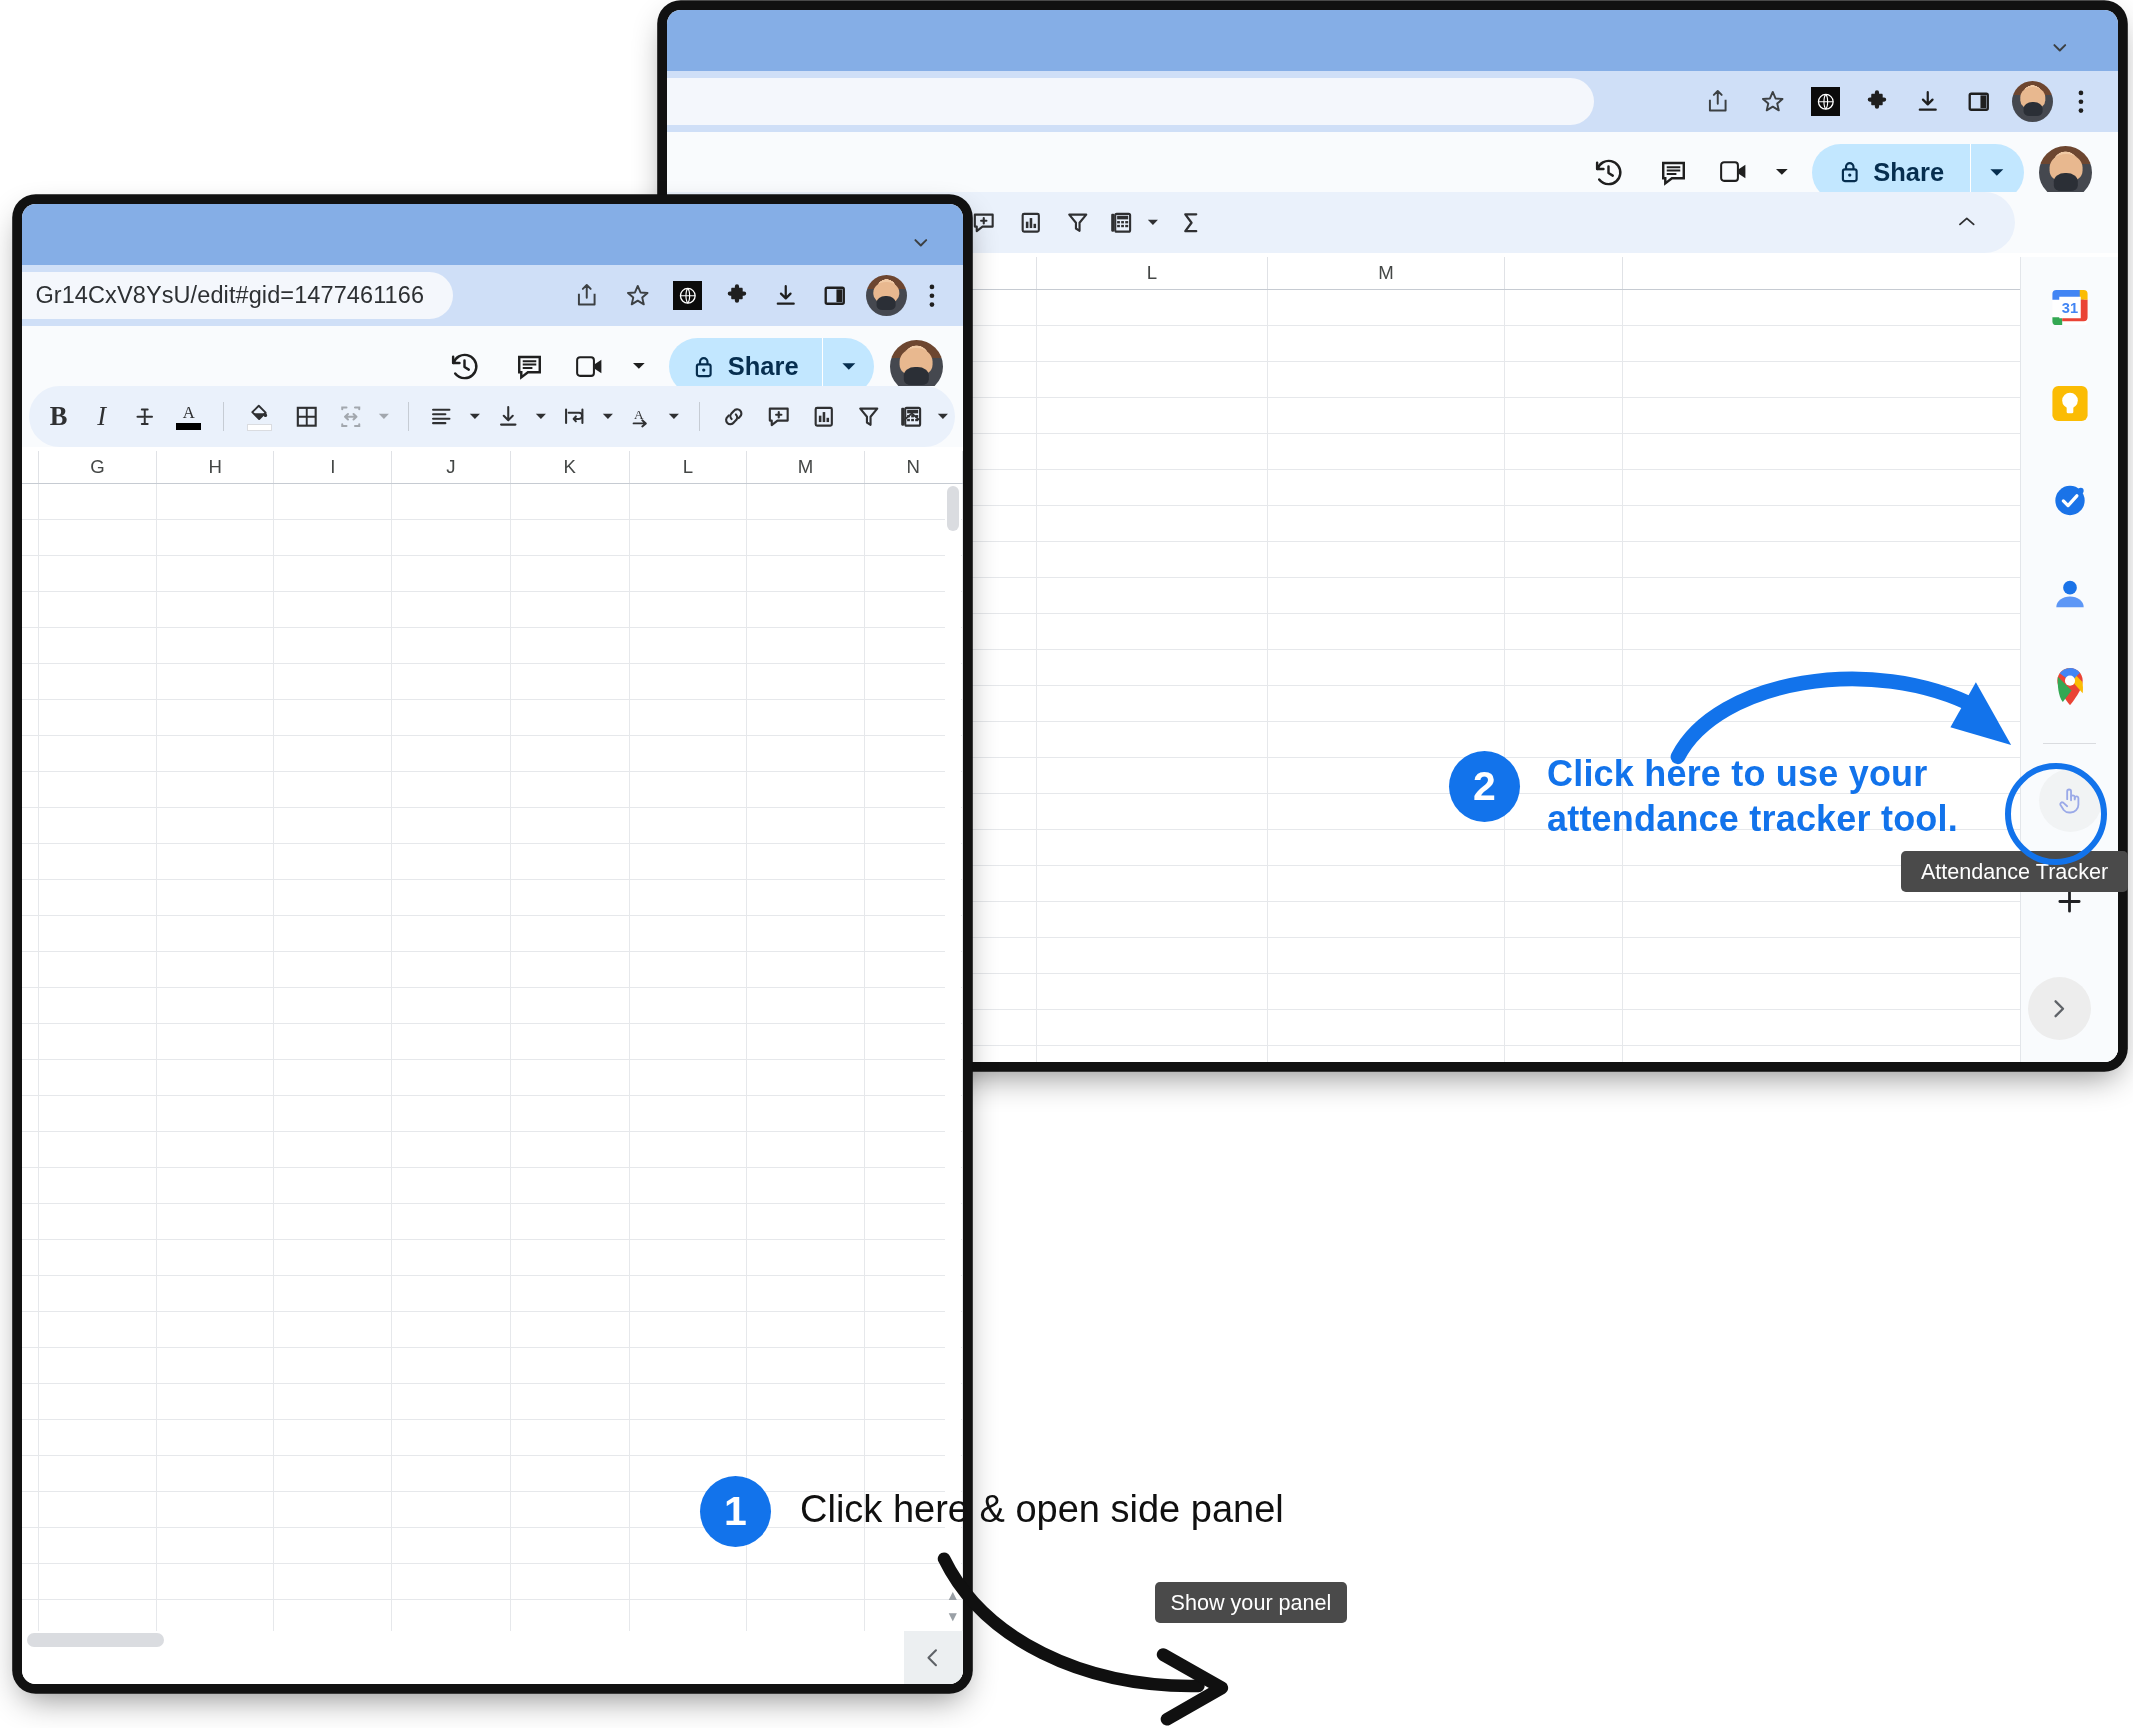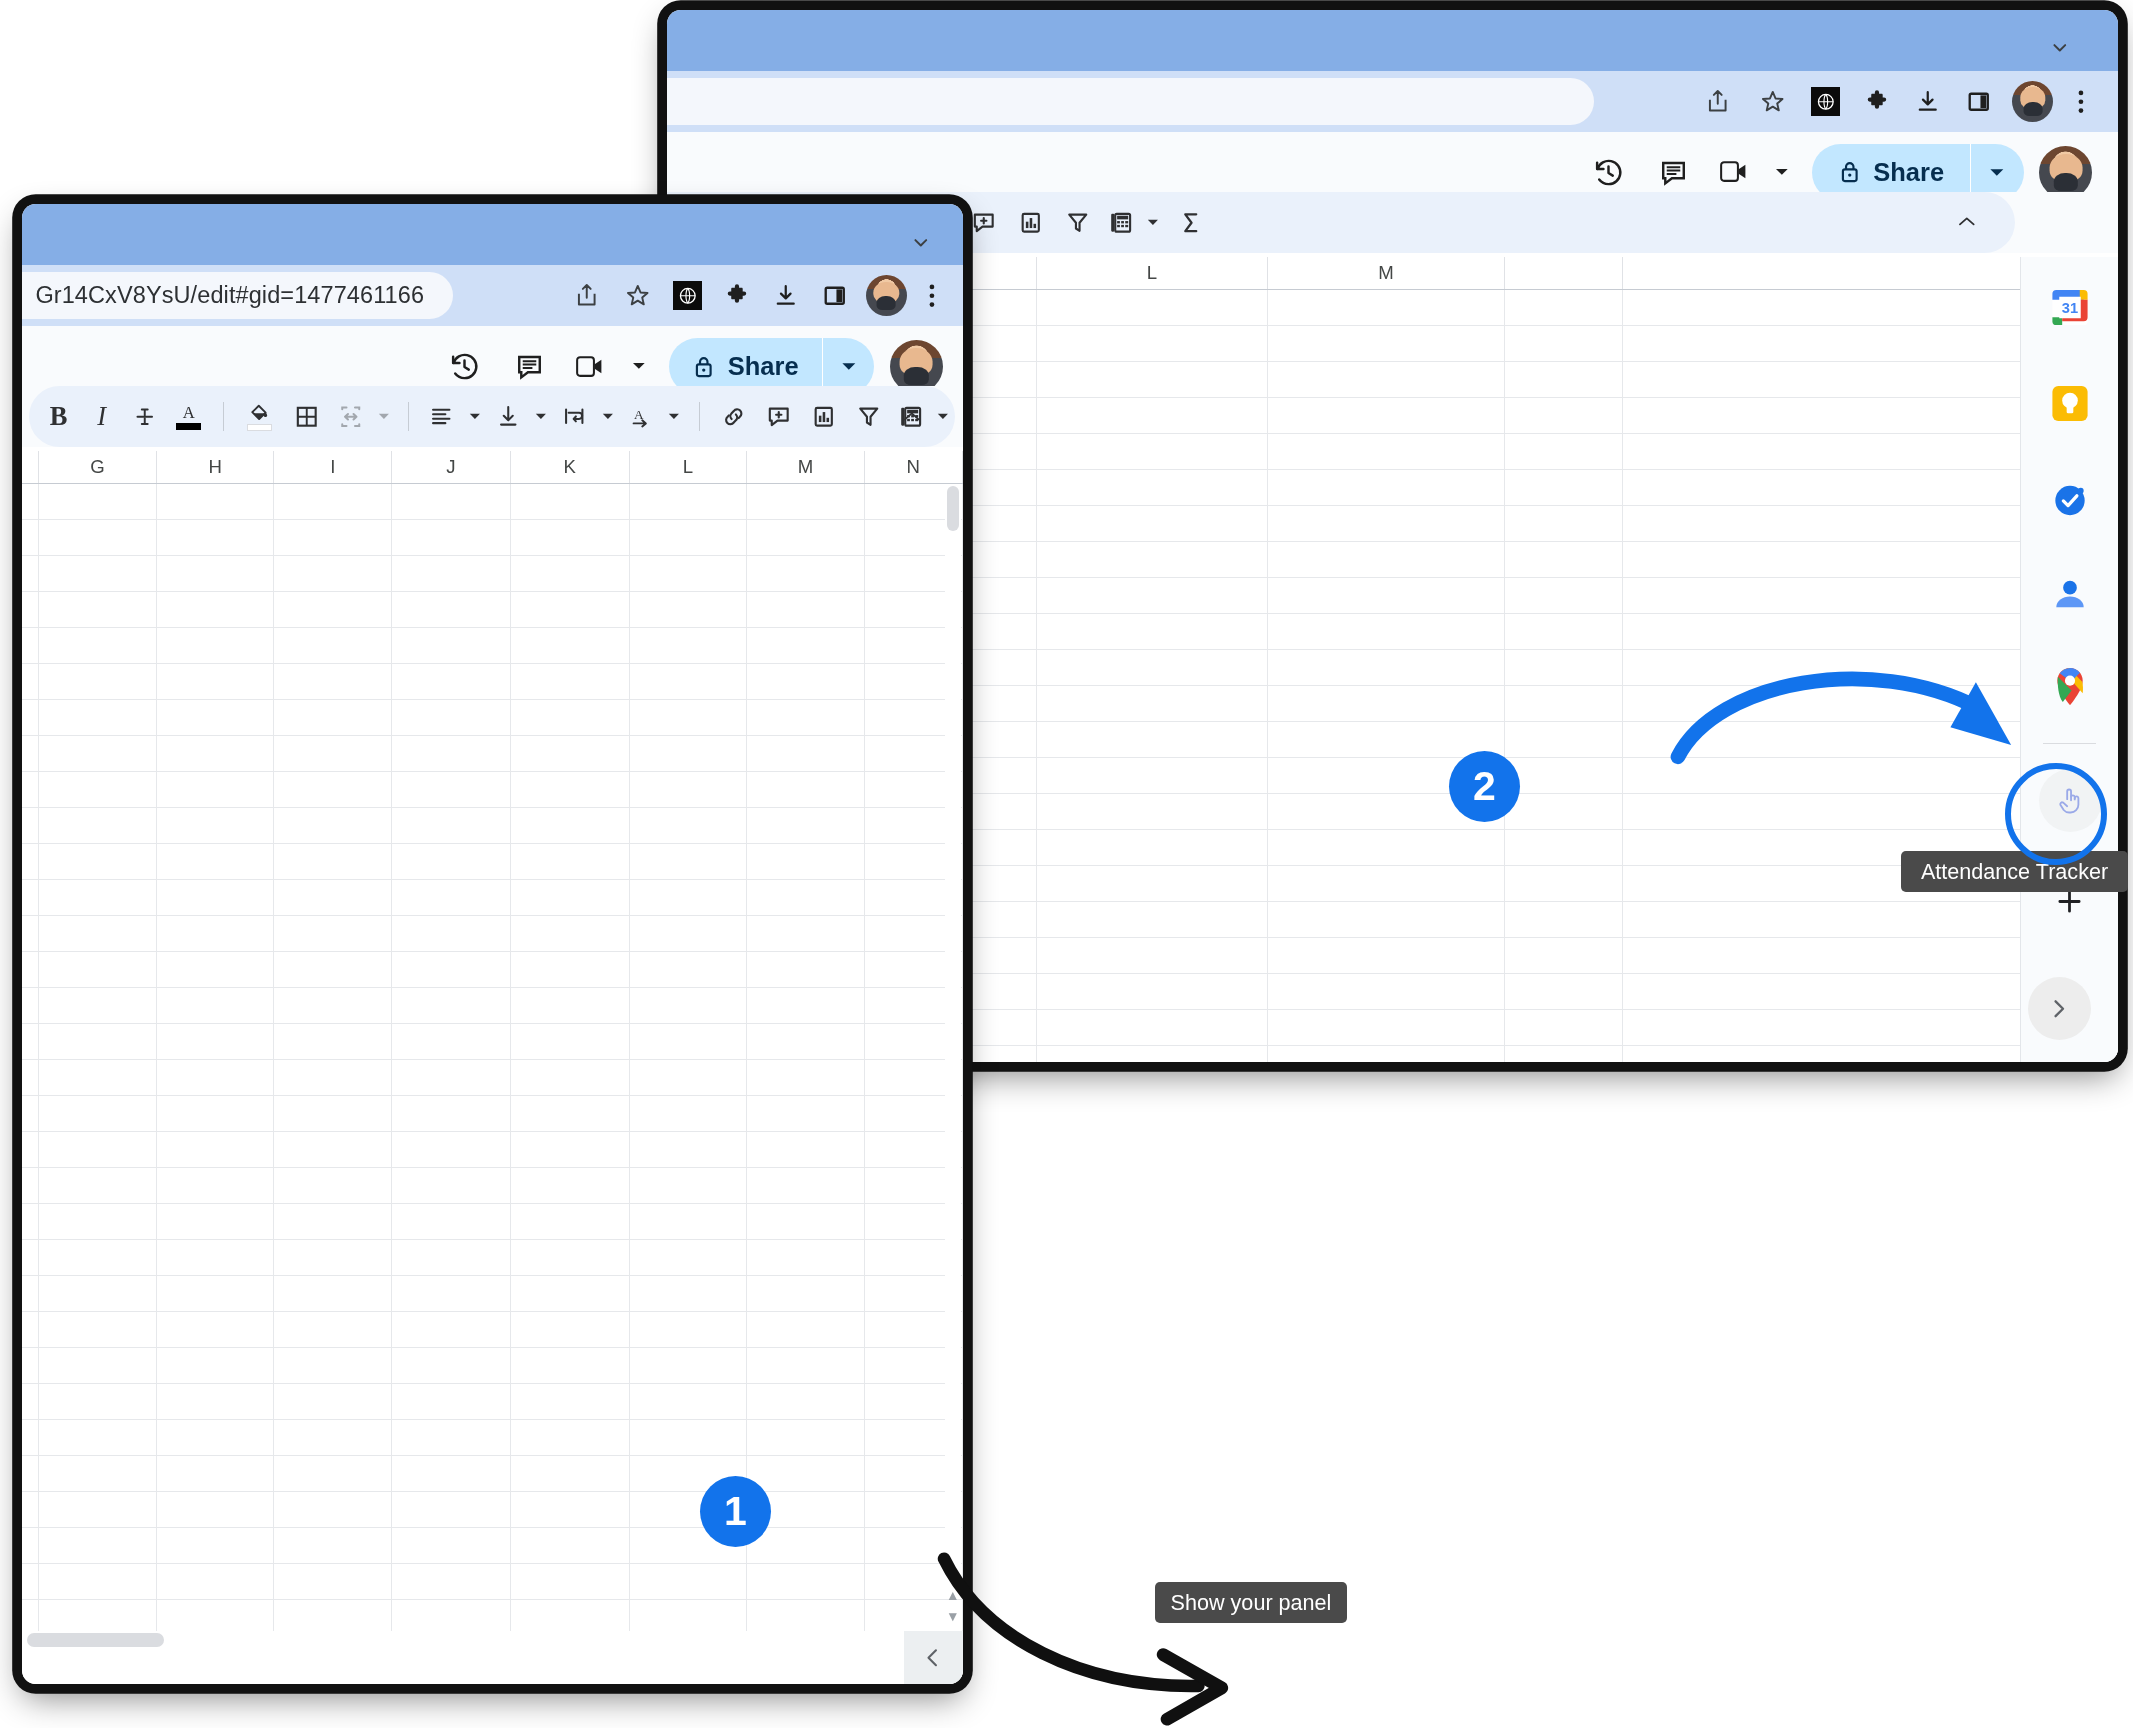--- a/index.html
+++ b/index.html
@@ -1258,23 +1258,26 @@
     <span>Show your panel</span>
   </div>
 
   <svg class="arrow-svg" style="left:1666px; top:647px; width:412px; height:147px;" viewBox="0 0 420 150">
     <path d="M12 112 C 52 34, 210 6, 318 62" fill="none" stroke="#1273eb" stroke-width="15" stroke-linecap="round"></path>
     <path d="M352 100 L316 36 L290 82 Z" fill="#1273eb"></path>
   </svg>
   <div class="badge" style="left:1449px; top:751px; width:71px; height:71px; font-size:41px;">
     <span>2</span>
   </div>
+  <div class="anno-text anno-blue" style="left:1547px; top:751px; font-size:36px; line-height:45px; letter-spacing:0.2px;">Click here to use your
+attendance tracker tool.</div>
 
   <div class="badge" style="left:700px; top:1476px; width:71px; height:71px; font-size:41px;">
     <span>1</span>
   </div>
+  <div class="anno-text anno-black" style="left:800px; top:1484px; font-size:38px; line-height:51px;">Click here &amp; open side panel</div>
   <svg class="arrow-svg" style="left:936px; top:1551px; width:333px; height:176px;" viewBox="0 0 340 180">
     <path d="M8 8 C 48 90, 150 140, 268 138" fill="none" stroke="#101010" stroke-width="13" stroke-linecap="round"></path>
     <path d="M232 106 L292 140 L236 172" fill="none" stroke="#101010" stroke-width="13" stroke-linecap="round" stroke-linejoin="round"></path>
   </svg>
 
 </div>
 
 
 </body></html>

